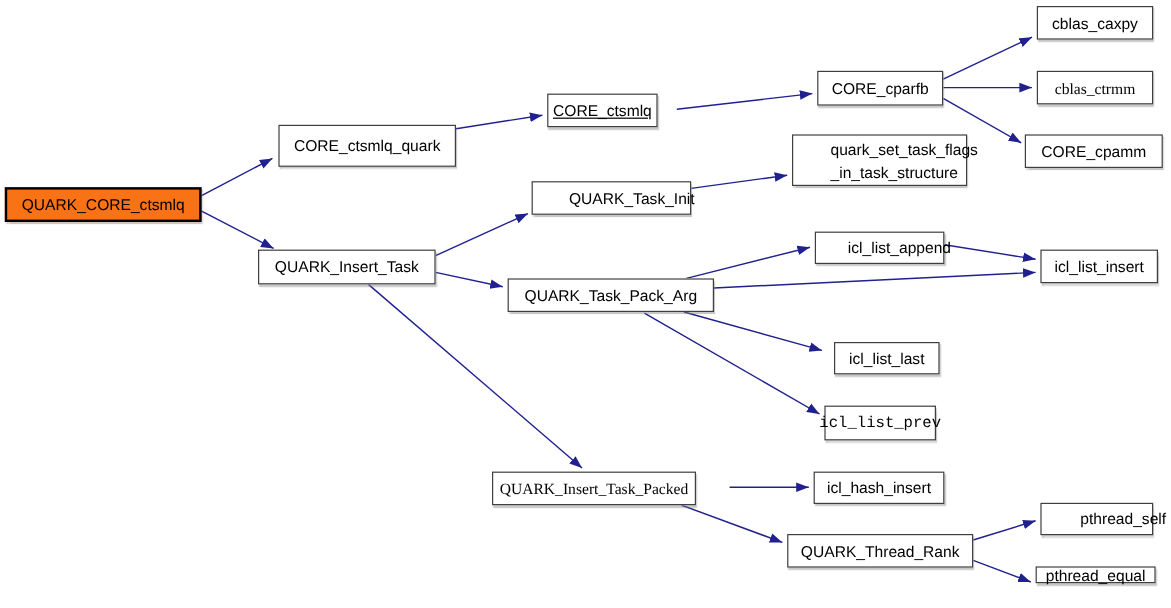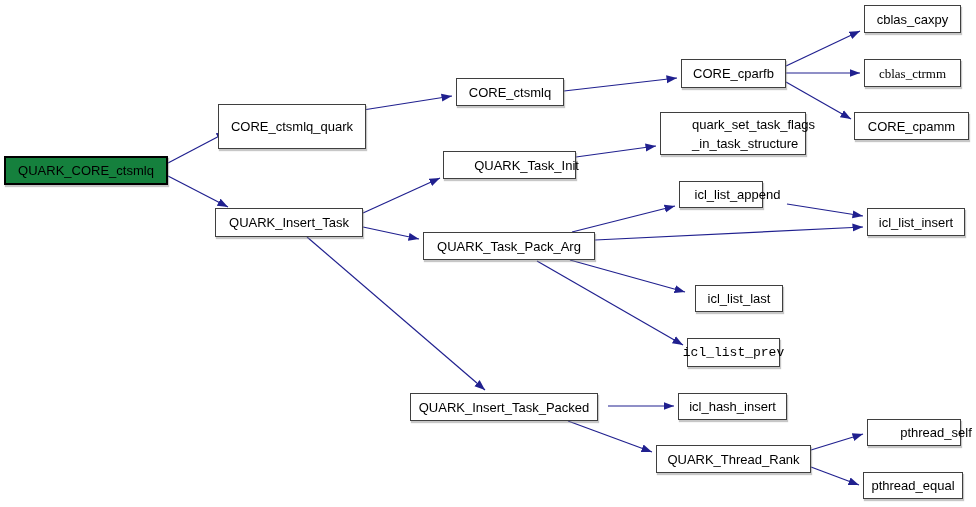--- a/index.html
+++ b/index.html
@@ -16,21 +16,21 @@
     display:flex;align-items:center;justify-content:center;
     background:#ffffff;
     border:1px solid #3f3f3f;
     box-shadow:1px 2px 1px rgba(130,130,130,0.45);
     box-sizing:border-box;
     font-size:13px;color:#000000;
     text-align:left;white-space:pre-line;line-height:19px;
     cursor:pointer;
   }
   .node.root{
-    background:#15803d;
+    background:#f97316;
     border:2px solid #000000;
     cursor:default;
   }
 </style>
 </head>
 <body>
 
 <div class="canvas">
   <svg id="edge-layer" viewBox="0 0 976 507" xmlns="http://www.w3.org/2000/svg">
     <defs>
@@ -56,34 +56,34 @@
         <line x1="537" y1="261" x2="683" y2="345" stroke="#20208f" stroke-width="1.2" marker-end="url(#arrowhead)"></line>
         <line x1="307" y1="237" x2="485" y2="390" stroke="#20208f" stroke-width="1.2" marker-end="url(#arrowhead)"></line>
         <line x1="608" y1="406" x2="674" y2="406" stroke="#20208f" stroke-width="1.2" marker-end="url(#arrowhead)"></line>
         <line x1="568" y1="421" x2="652" y2="452" stroke="#20208f" stroke-width="1.2" marker-end="url(#arrowhead)"></line>
         <line x1="811" y1="450" x2="863" y2="434" stroke="#20208f" stroke-width="1.2" marker-end="url(#arrowhead)"></line>
         <line x1="811" y1="467" x2="859" y2="485" stroke="#20208f" stroke-width="1.2" marker-end="url(#arrowhead)"></line>
       </g>
   </svg>
   <div id="node-layer">
       <div class="node root" style="left: 4px; top: 156px; width: 164px; height: 29px;"><span>QUARK_CORE_ctsmlq</span></div>
-      <div class="node" style="left: 218px; top: 104px; width: 148px; height: 45px;"><span>CORE_ctsmlq_quark</span></div>
+      <div class="node" style="left: 232px; top: 104px; width: 148px; height: 35px;"><span>CORE_ctsmlq_quark</span></div>
       <div class="node" style="left: 215px; top: 208px; width: 148px; height: 29px;"><span>QUARK_Insert_Task</span></div>
-      <div class="node" style="left: 456px; top: 78px; width: 108px; height: 28px;"><span>CORE_ctsmlq</span></div>
+      <div class="node" style="left: 456px; top: 78px; width: 92px; height: 28px; text-decoration: underline;"><span>CORE_ctsmlq</span></div>
       <div class="node" style="left: 443px; top: 151px; width: 133px; height: 28px; padding-left: 34px;"><span>QUARK_Task_Init</span></div>
       <div class="node" style="left: 423px; top: 232px; width: 172px; height: 28px;"><span>QUARK_Task_Pack_Arg</span></div>
       <div class="node" style="left: 681px; top: 59px; width: 105px; height: 29px;"><span>CORE_cparfb</span></div>
       <div class="node" style="left: 660px; top: 112px; width: 146px; height: 43px; padding-left: 41px;"><span>quark_set_task_flags
 _in_task_structure</span></div>
-      <div class="node" style="left: 679px; top: 181px; width: 84px; height: 27px; padding-left: 33px;"><span>icl_list_append</span></div>
+      <div class="node" style="left: 679px; top: 193px; width: 108px; height: 27px; padding-left: 33px;"><span>icl_list_append</span></div>
       <div class="node" style="left: 867px; top: 208px; width: 98px; height: 28px;"><span>icl_list_insert</span></div>
       <div class="node" style="left: 695px; top: 285px; width: 88px; height: 27px;"><span>icl_list_last</span></div>
       <div class="node" style="left: 687px; top: 338px; width: 93px; height: 29px; font-family: Liberation Mono, monospace;"><span>icl_list_prev</span></div>
       <div class="node" style="left: 864px; top: 5px; width: 97px; height: 28px;"><span>cblas_caxpy</span></div>
       <div class="node" style="left: 864px; top: 59px; width: 97px; height: 28px; font-family: Liberation Serif, serif;"><span>cblas_ctrmm</span></div>
       <div class="node" style="left: 854px; top: 112px; width: 115px; height: 28px;"><span>CORE_cpamm</span></div>
-      <div class="node" style="left: 410px; top: 393px; width: 188px; height: 28px;"><span>QUARK_Insert_Task_Packed</span></div>
+      <div class="node" style="left: 410px; top: 393px; width: 170px; height: 28px; font-family: Liberation Serif, serif;"><span>QUARK_Insert_Task_Packed</span></div>
       <div class="node" style="left: 678px; top: 393px; width: 109px; height: 27px;"><span>icl_hash_insert</span></div>
       <div class="node" style="left: 656px; top: 445px; width: 155px; height: 28px;"><span>QUARK_Thread_Rank</span></div>
       <div class="node" style="left: 867px; top: 419px; width: 94px; height: 27px; padding-left: 44px;"><span>pthread_self</span></div>
-      <div class="node" style="left: 863px; top: 472px; width: 100px; height: 27px;"><span>pthread_equal</span></div>
+      <div class="node" style="left: 863px; top: 472px; width: 100px; height: 14px;"><span>pthread_equal</span></div>
     </div>
 </div>
 
 </body></html>

